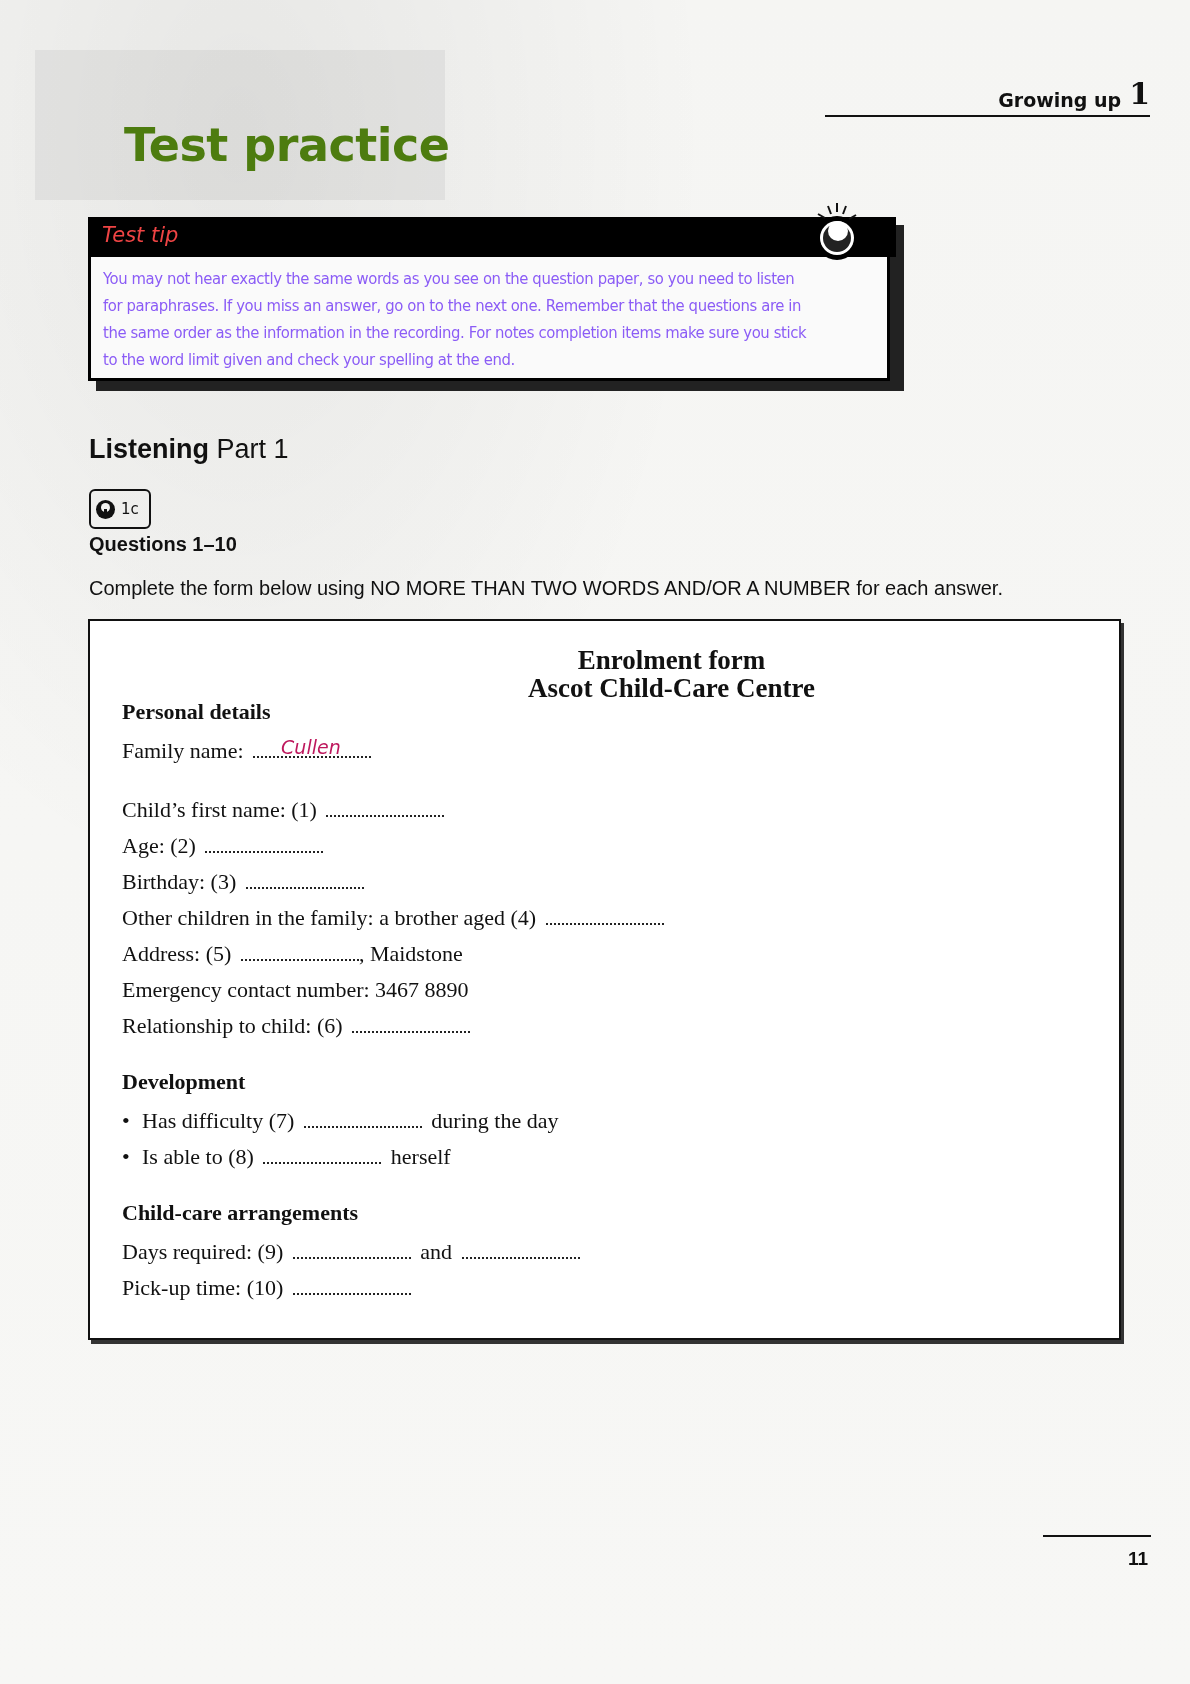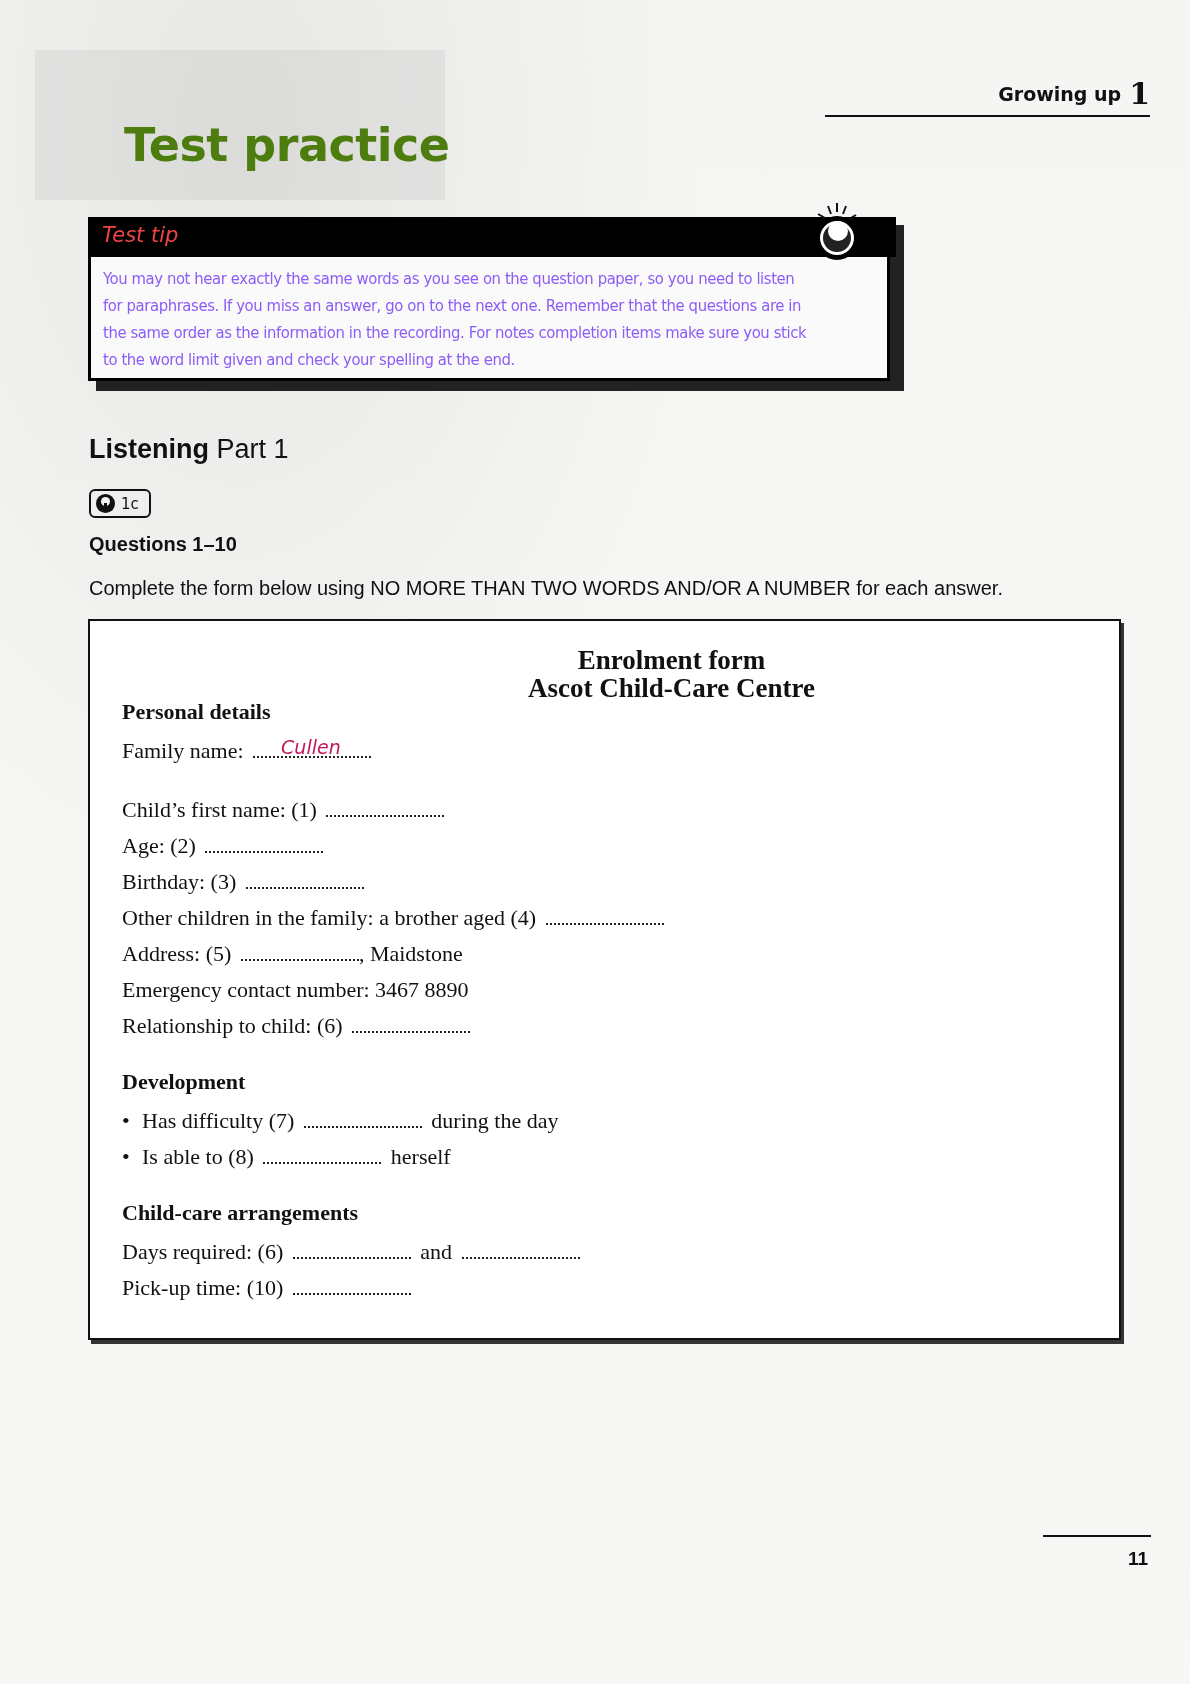--- a/index.html
+++ b/index.html
@@ -17,21 +17,21 @@
   .header-shade {
     position:absolute; left:35px; top:50px; width:410px; height:150px;
     background:rgba(0,0,0,0.05);
   }
   .page-title {
     position:absolute; left:124px; top:118px;
     font-family:"DejaVu Sans", sans-serif; font-weight:bold;
     font-size:46px; letter-spacing:-0.5px; color:#4d7c0f;
   }
   .chapter {
-    position:absolute; right:40px; top:76px; display:flex; align-items:center; gap:8px;
+    position:absolute; right:40px; top:76px; display:flex; align-items:flex-end; gap:8px;
   }
   .chapter-name { font-family:"DejaVu Sans", sans-serif; font-weight:bold; font-size:19px; }
   .chapter-num { font-family:"DejaVu Serif", serif; font-weight:bold; font-size:30px; }
   .chapter-rule {
     position:absolute; left:825px; top:115px; width:325px; height:2px; background:#111;
   }
 
   .tip-box {
     position:absolute; left:88px; top:217px; width:812px; height:170px;
   }
@@ -54,21 +54,21 @@
     font-family:"DejaVu Sans Condensed","DejaVu Sans", sans-serif;
     font-size:16.5px; line-height:27px; color:#8b5cf6; letter-spacing:-0.4px;
   }
   .bulb-icon { position:absolute; left:806px; top:200px; width:60px; height:64px; }
 
   .section-heading {
     position:absolute; left:89px; top:434px; font-size:27px;
   }
   .section-heading b { font-weight:bold; }
   .audio-badge {
-    position:absolute; left:89px; top:489px; width:62px; height:29px;
+    position:absolute; left:89px; top:489px; width:62px; height:40px;
     border:2px solid #111; border-radius:6px; box-sizing:border-box;
     display:flex; align-items:center; gap:6px; padding-left:5px;
     font-family:"DejaVu Sans", sans-serif; font-size:15px;
   }
   .cd-icon {
     width:19px; height:19px; border-radius:50%; background:#111; position:relative;
   }
   .cd-icon::after {
     content:""; position:absolute; left:5px; top:3px; width:9px; height:9px;
     border-radius:50%; background:#f4f4f2;
@@ -223,21 +223,21 @@
 
   <div class="form-line" style="top:523px;">
     <span class="bullet">•</span><span>Is able to (8)</span>
     <span class="dots"></span>
     <span>herself</span>
   </div>
 
   <div class="form-section" style="top:579px;">Child-care arrangements</div>
 
   <div class="form-line" style="top:618px;">
-    <span>Days required: (6)</span>
+    <span>Days required: (9)</span>
     <span class="dots"></span>
     <span>and</span>
     <span class="dots"></span>
   </div>
 
   <div class="form-line" style="top:654px;">
     <span>Pick-up time: (10)</span>
     <span class="dots"></span>
   </div>
 </div>

